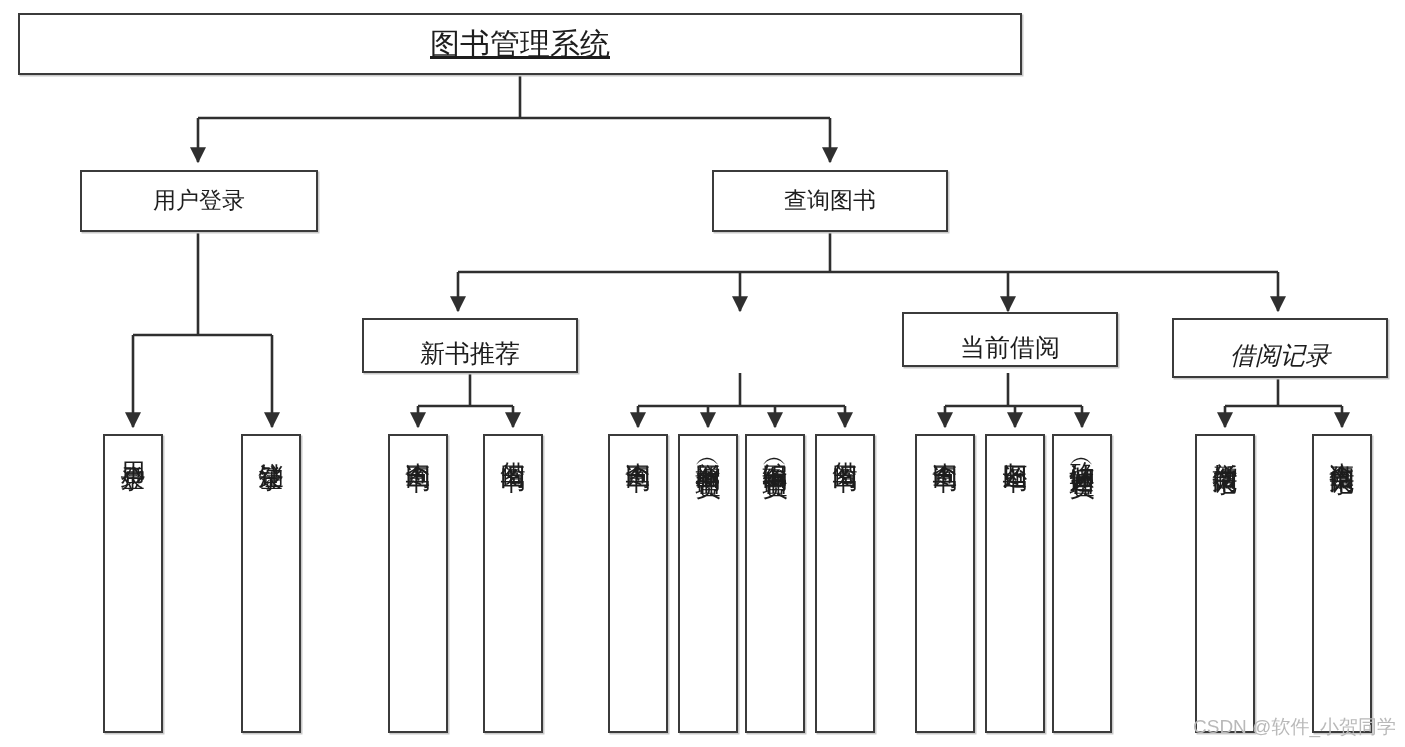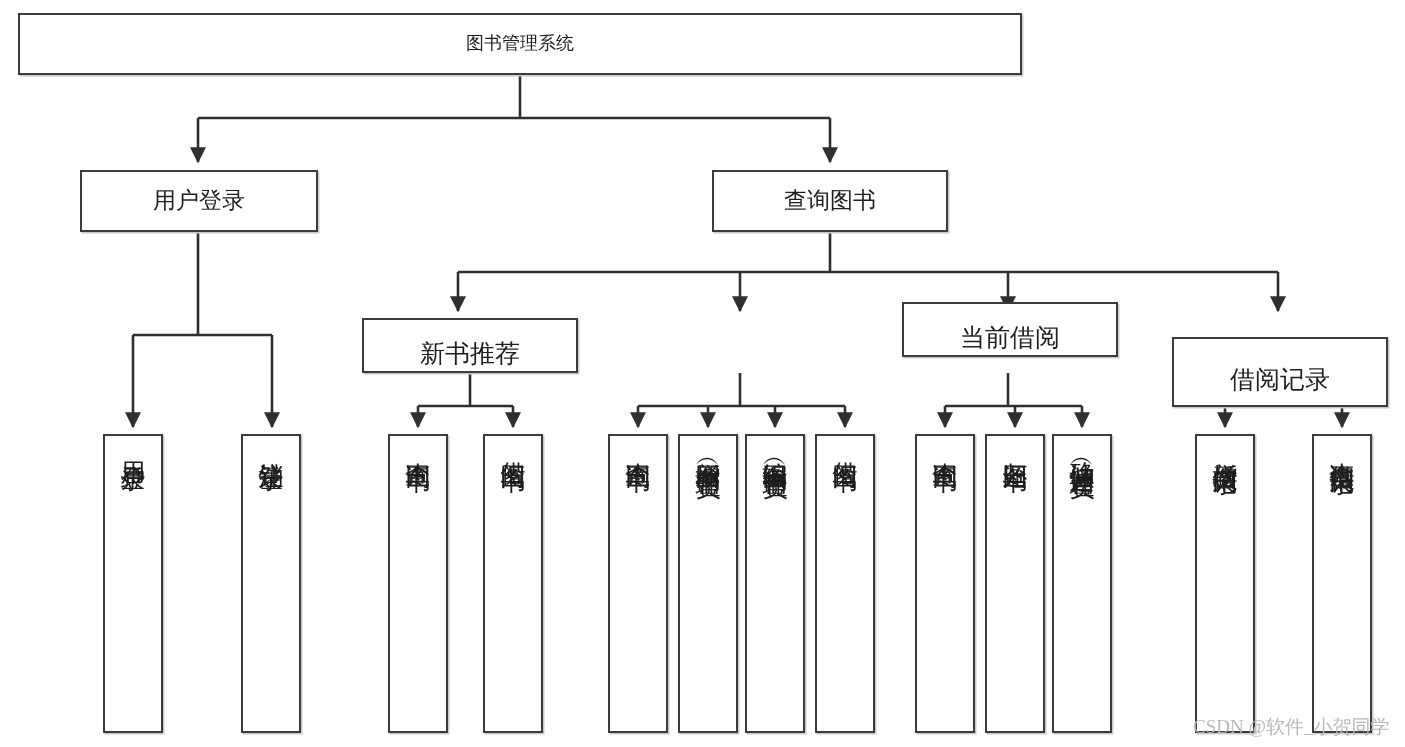--- a/index.html
+++ b/index.html
@@ -38,21 +38,22 @@
     color: #1d1d1d;
     z-index: 2;
   }
   .node .label {
     display: block;
     text-align: center;
     line-height: 1.18;
     white-space: pre;
   }
   .node.root .label {
-    font-size: 18px;
+    font-size: 30px;
+    text-decoration: underline;
   }
   .node.level2 .label {
     font-size: 23px;
   }
   .node.level3 .label {
     font-size: 25px;
     margin-top: 16px;
   }
   
   .node.leaf {
@@ -66,21 +67,21 @@
     letter-spacing: 2px;
     line-height: 1;
     white-space: nowrap;
   }
   #watermark {
     position: absolute;
     color: #b9b9b9;
     font-size: 19px;
     white-space: nowrap;
     z-index: 5;
-    font-family: Liberation Serif, serif;
+    font-family: Liberation Sans, sans-serif;
   }
 </style>
 </head>
 <body>
 
 <div id="diagram">
 
   <svg id="edges" viewBox="0 0 1405 747" width="1405" height="747" aria-hidden="true">
     <defs>
       <marker id="arrow" viewBox="0 0 10 10" refX="9.2" refY="5" markerWidth="6.2" markerHeight="6.2" orient="auto-start-reverse">
@@ -138,24 +139,24 @@
   <div class="node level2" style="left:80px; top:170px; width:238px; height:62px;">
     <span class="label">用户登录</span>
   </div>
   <div class="node level2" style="left:712px; top:170px; width:236px; height:62px;">
     <span class="label">查询图书</span>
   </div>
 
   <div class="node level3" style="left:362px; top:318px; width:216px; height:55px;">
     <span class="label">新书推荐</span>
   </div>
-  <div class="node level3" style="left:902px; top:302px; width:216px; height:55px;">
+  <div class="node level3" style="left:902px; top:312px; width:216px; height:55px;">
     <span class="label">当前借阅</span>
   </div>
-  <div class="node level3" style="left:1172px; top:337px; width:216px; height:70px;">
+  <div class="node level3" style="left:1172px; top:318px; width:216px; height:60px;font-style:italic;">
     <span class="label">借阅记录</span>
   </div>
 
   <div class="node leaf" style="left:103px; top:434px; width:60px; height:299px;">
     <span class="label">用户登录</span>
   </div>
   <div class="node leaf" style="left:241px; top:434px; width:60px; height:299px;">
     <span class="label">注销登录</span>
   </div>
 

